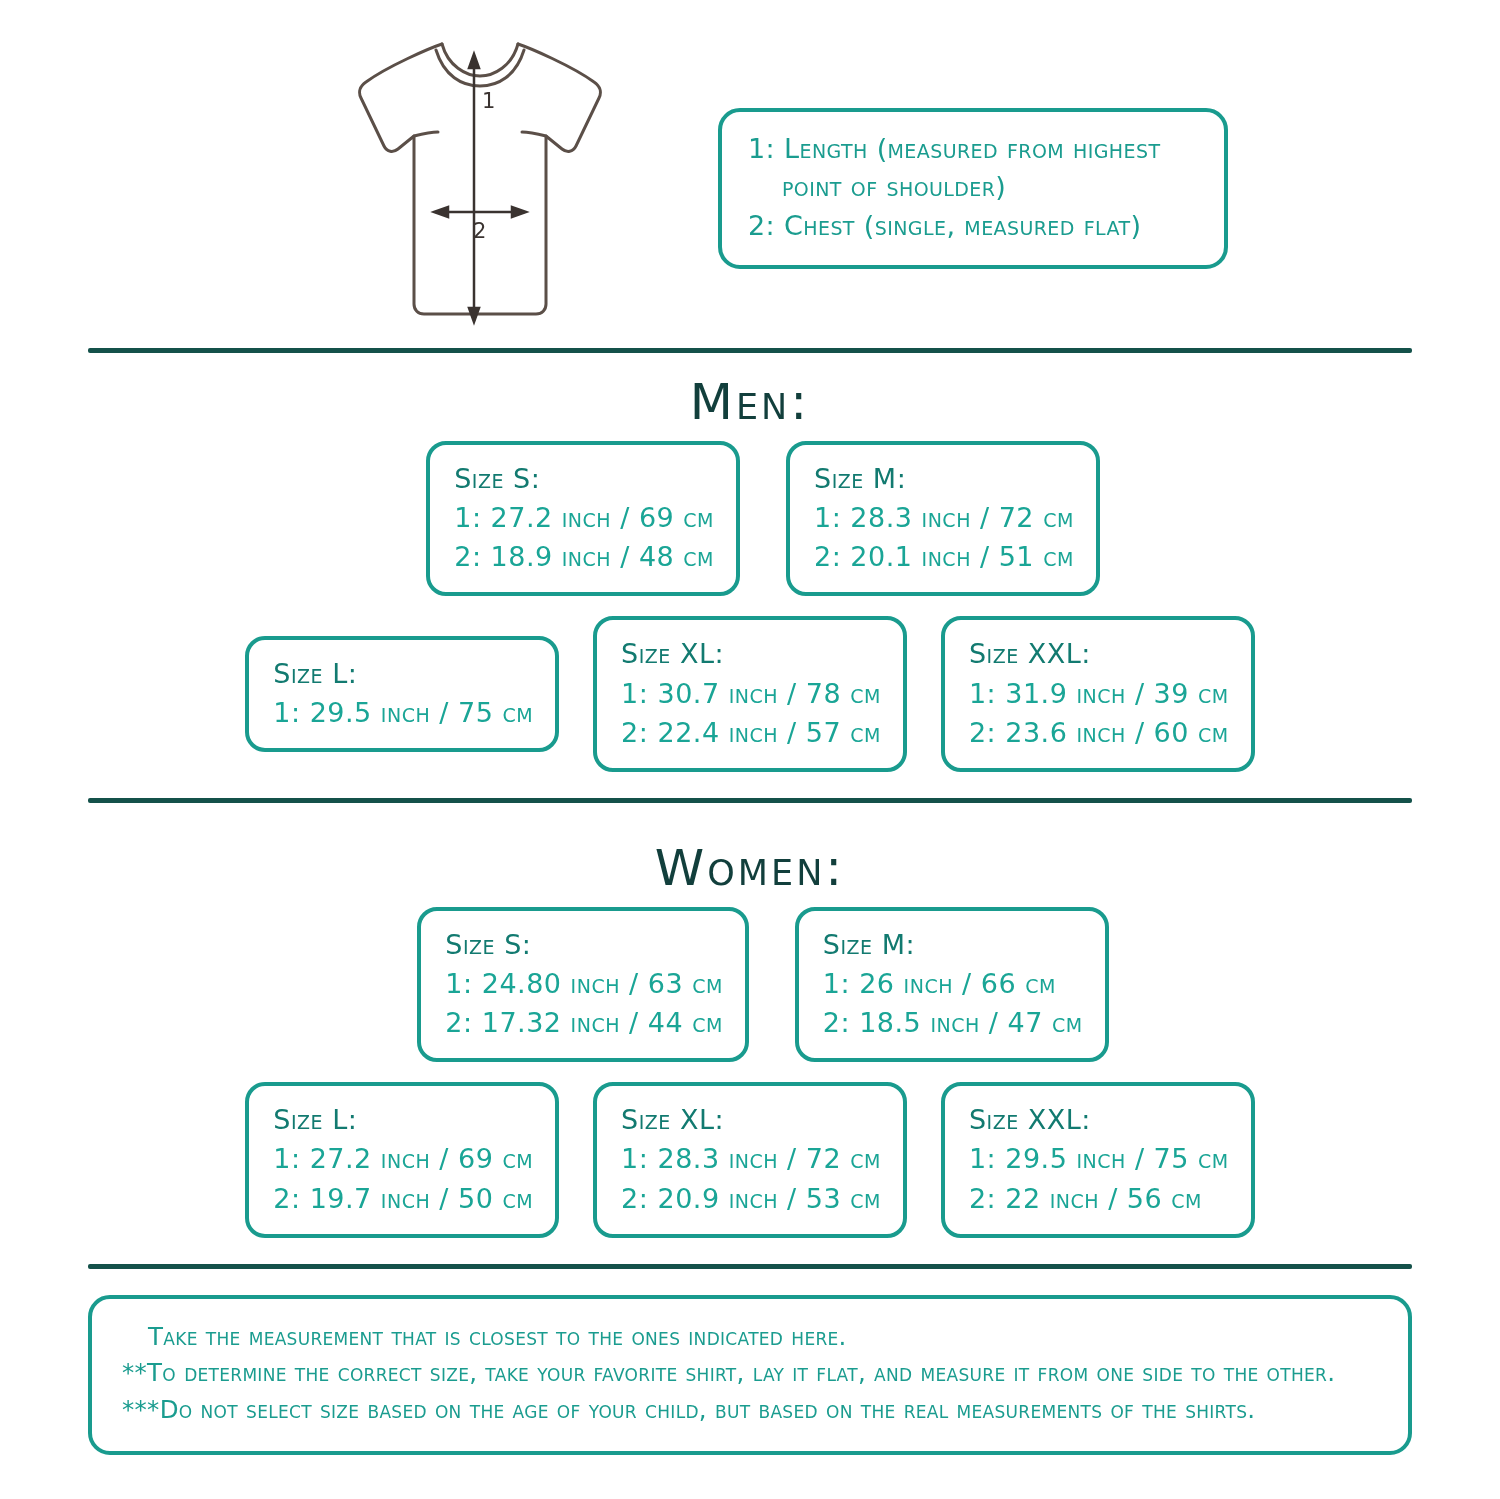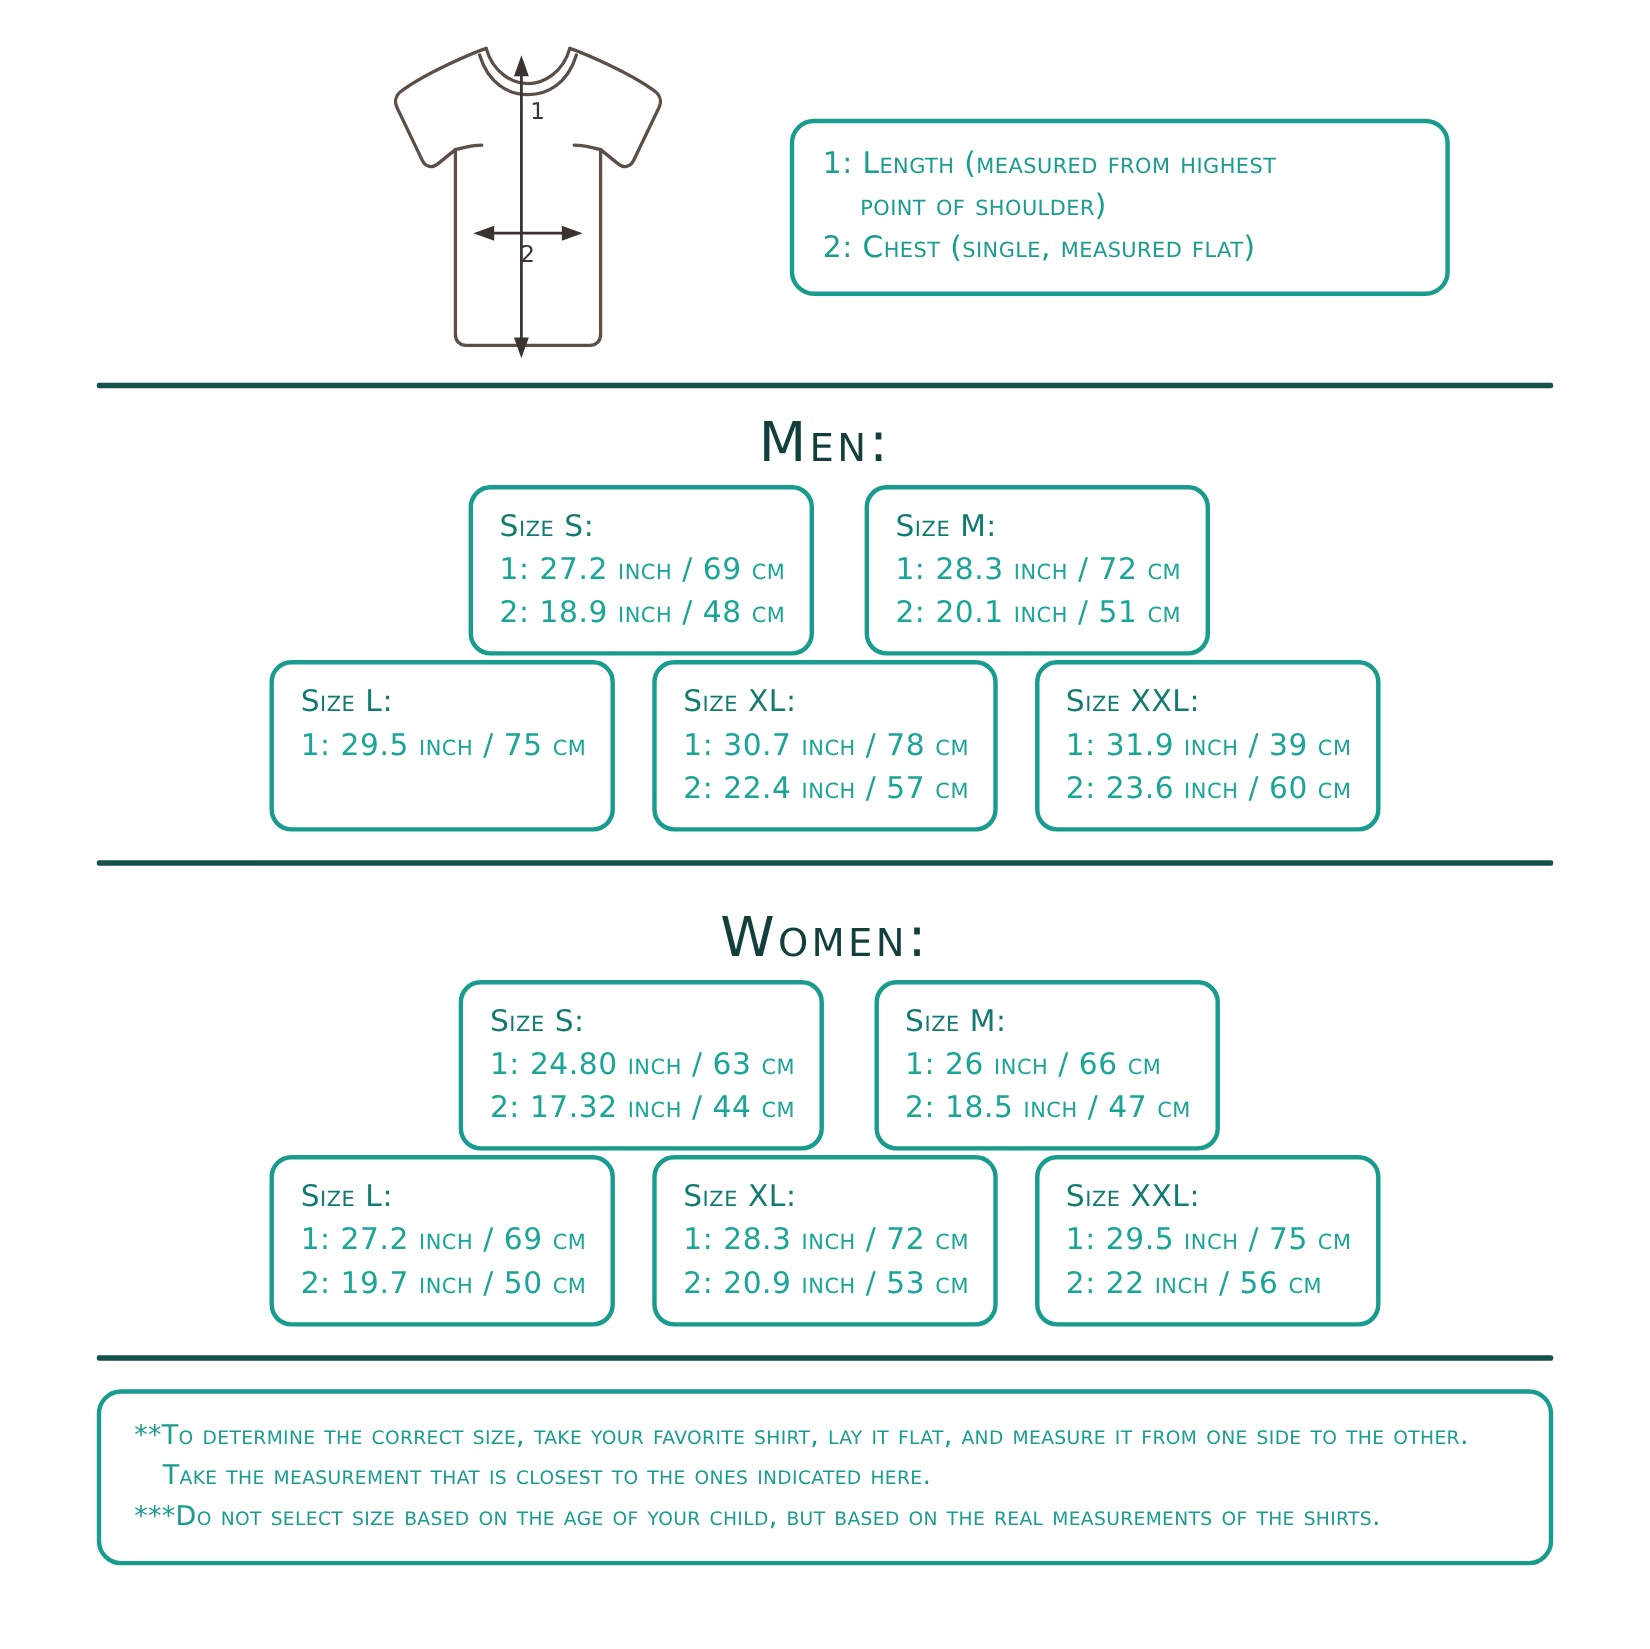--- a/index.html
+++ b/index.html
@@ -28,21 +28,21 @@
     position: absolute;
     left: 330px;
     top: 22px;
     width: 300px;
     height: 310px;
   }
   .legend-box {
     position: absolute;
     left: 718px;
     top: 108px;
-    width: 600px;
+    width: 510px;
     box-sizing: border-box;
     border: 4px solid #199b8e;
     border-radius: 22px;
     padding: 18px 22px 20px 26px;
   }
   .legend-line {
     color: #1a9c8f;
     font-size: 27px;
     font-variant: small-caps;
     letter-spacing: 0.4px;
@@ -77,21 +77,22 @@
   }
   .row {
     display: flex;
     justify-content: center;
     gap: 34px;
   }
   .row.row-top {
     margin-top: 6px;
   }
   .row.row-bottom {
-    margin-top: 4px;
+    margin-top: 20px;
+    align-items: center;
   }
   .card {
     box-sizing: border-box;
     border: 4px solid #199b8e;
     border-radius: 20px;
     padding: 14px 22px 16px 24px;
     min-width: 288px;
   }
   .card .card-title {
     color: #127a70;
@@ -246,18 +247,18 @@
           <div class="card-line">1: 29.5 inch / 75 cm</div>
           <div class="card-line">2: 22 inch / 56 cm</div>
         </div>
       </div>
     </div>
   </div>
 
   <div class="rule" style="margin-top:26px;"></div>
 
   <div class="footnote-box">
+    <div class="footnote-line indent">Take the measurement that is closest to the ones indicated here.</div>
     <div class="footnote-line">**To determine the correct size, take your favorite shirt, lay it flat, and measure it from one side to the other.</div>
-    <div class="footnote-line indent">Take the measurement that is closest to the ones indicated here.</div>
     <div class="footnote-line">***Do not select size based on the age of your child, but based on the real measurements of the shirts.</div>
   </div>
 
 </div>
 
 </body></html>

